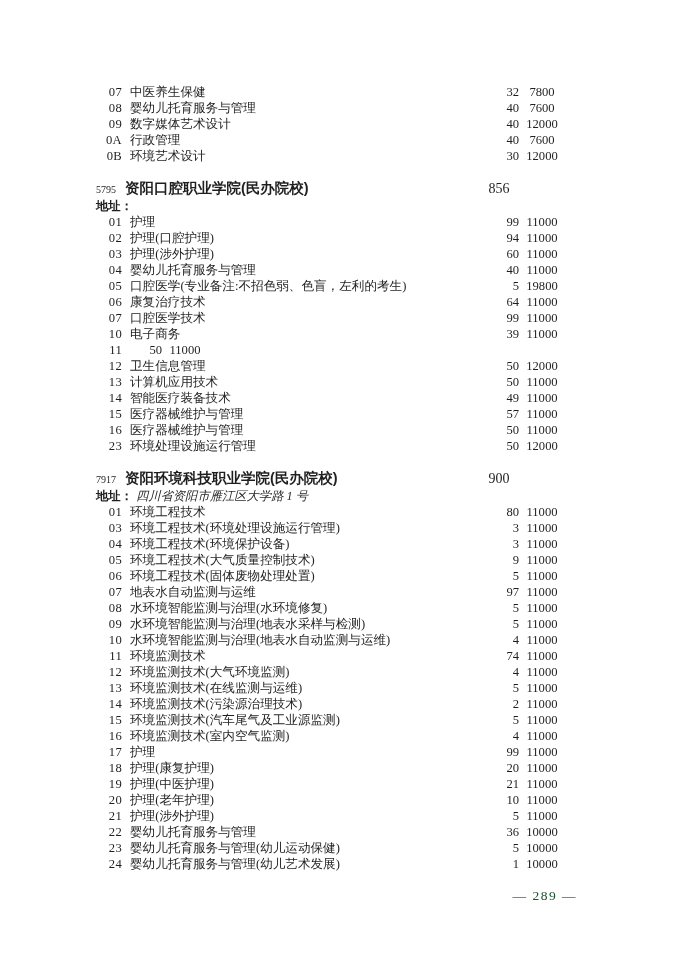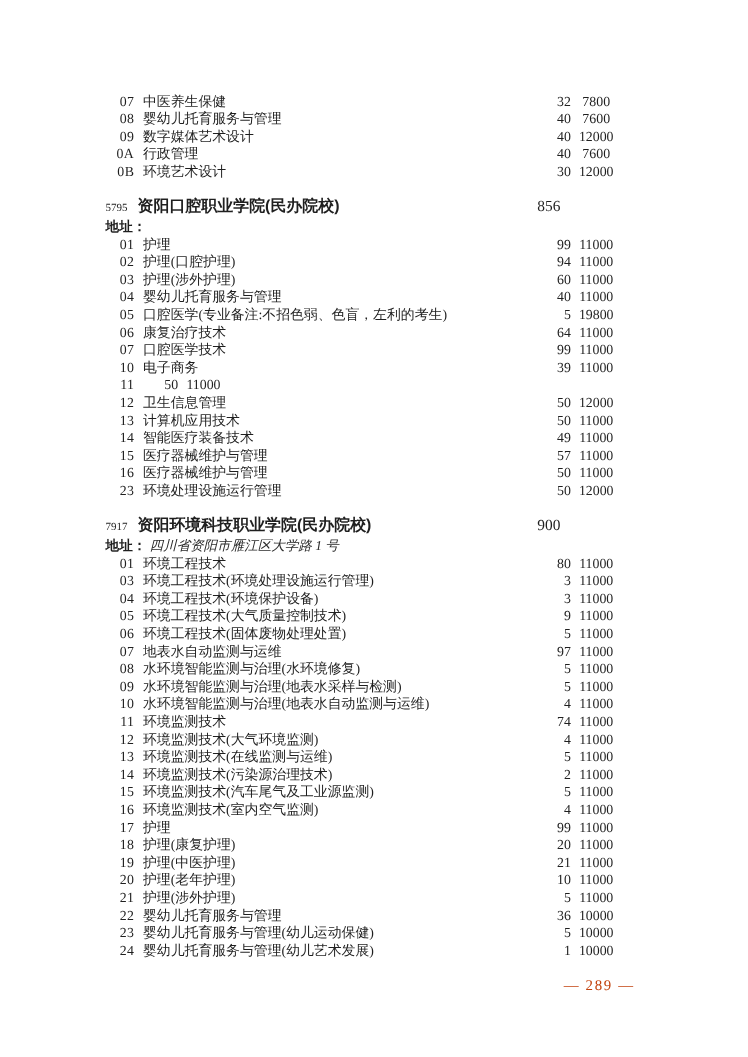--- a/index.html
+++ b/index.html
@@ -74,21 +74,21 @@
     margin-left: 3px;
     font-style: italic;
     color: #2a2a2a;
   }
   .page-num {
     position: absolute;
     top: 888px;
     right: 103px;
     font-size: 13.5px;
     letter-spacing: 1.5px;
-    color: #c2410c;
+    color: #14532d;
   }
 </style>
 </head>
 <body>
 
 <div class="page">
   <div class="content">
 
     <div class="rows">
 

